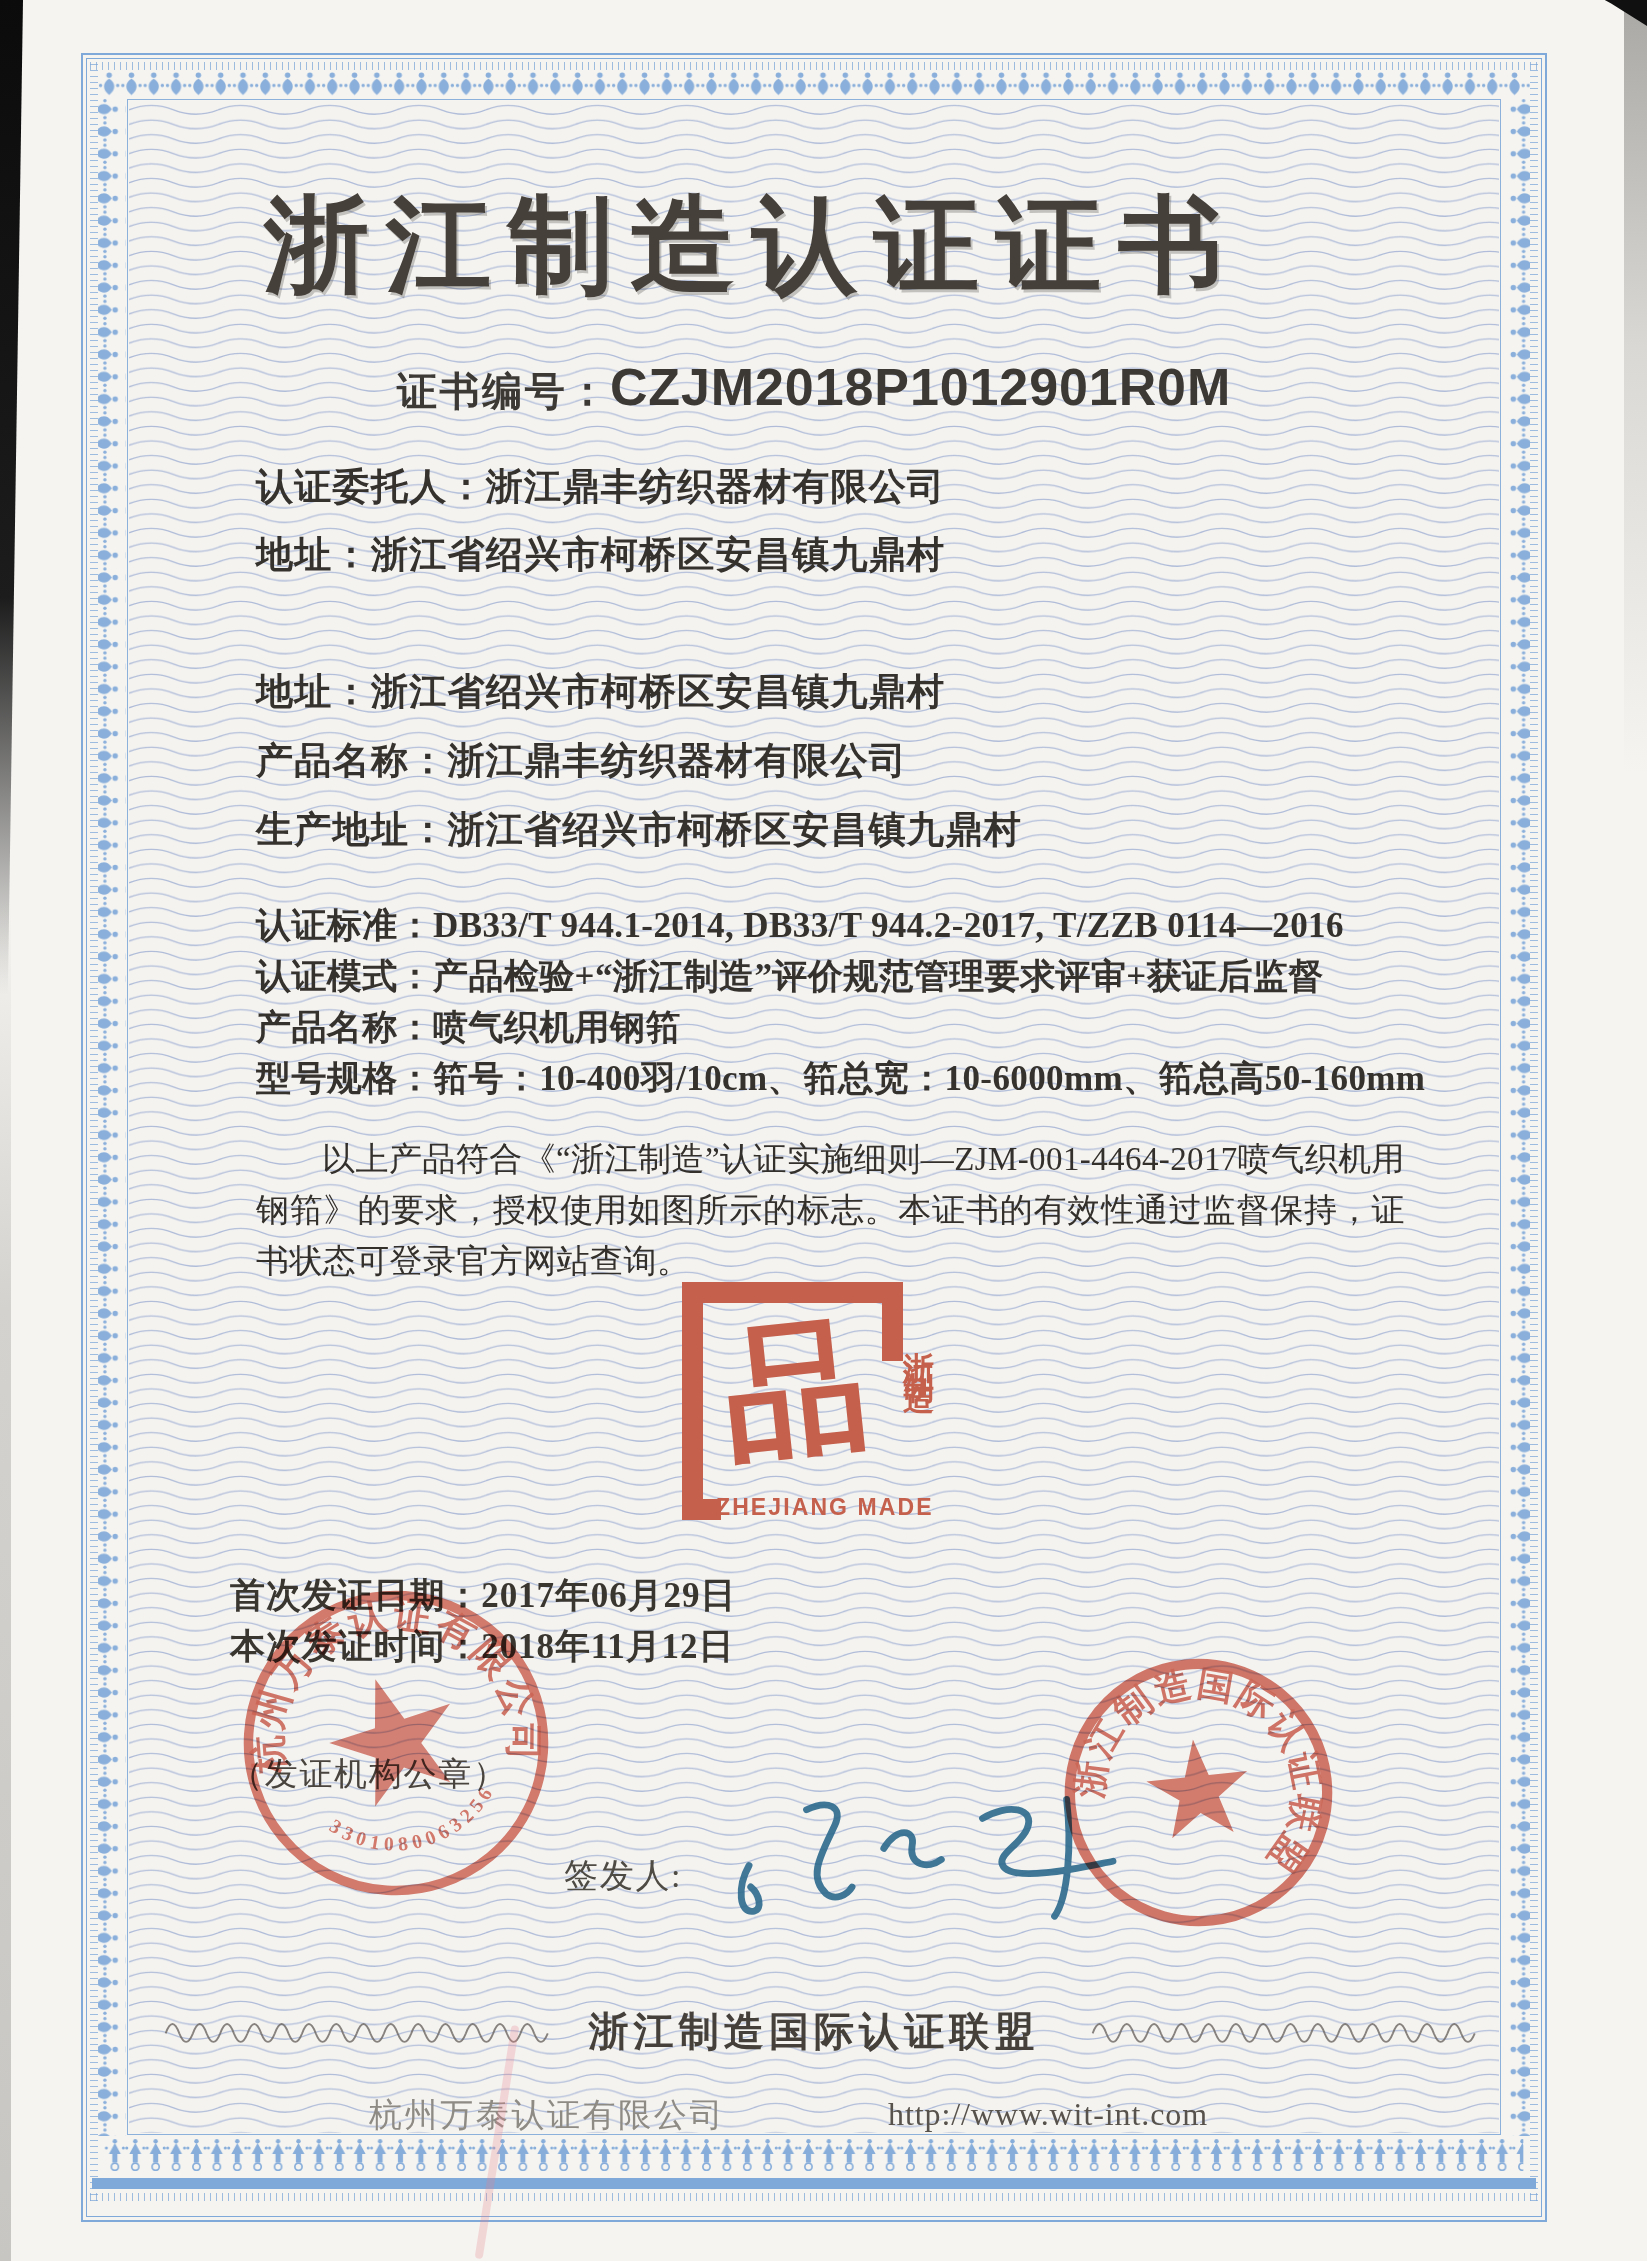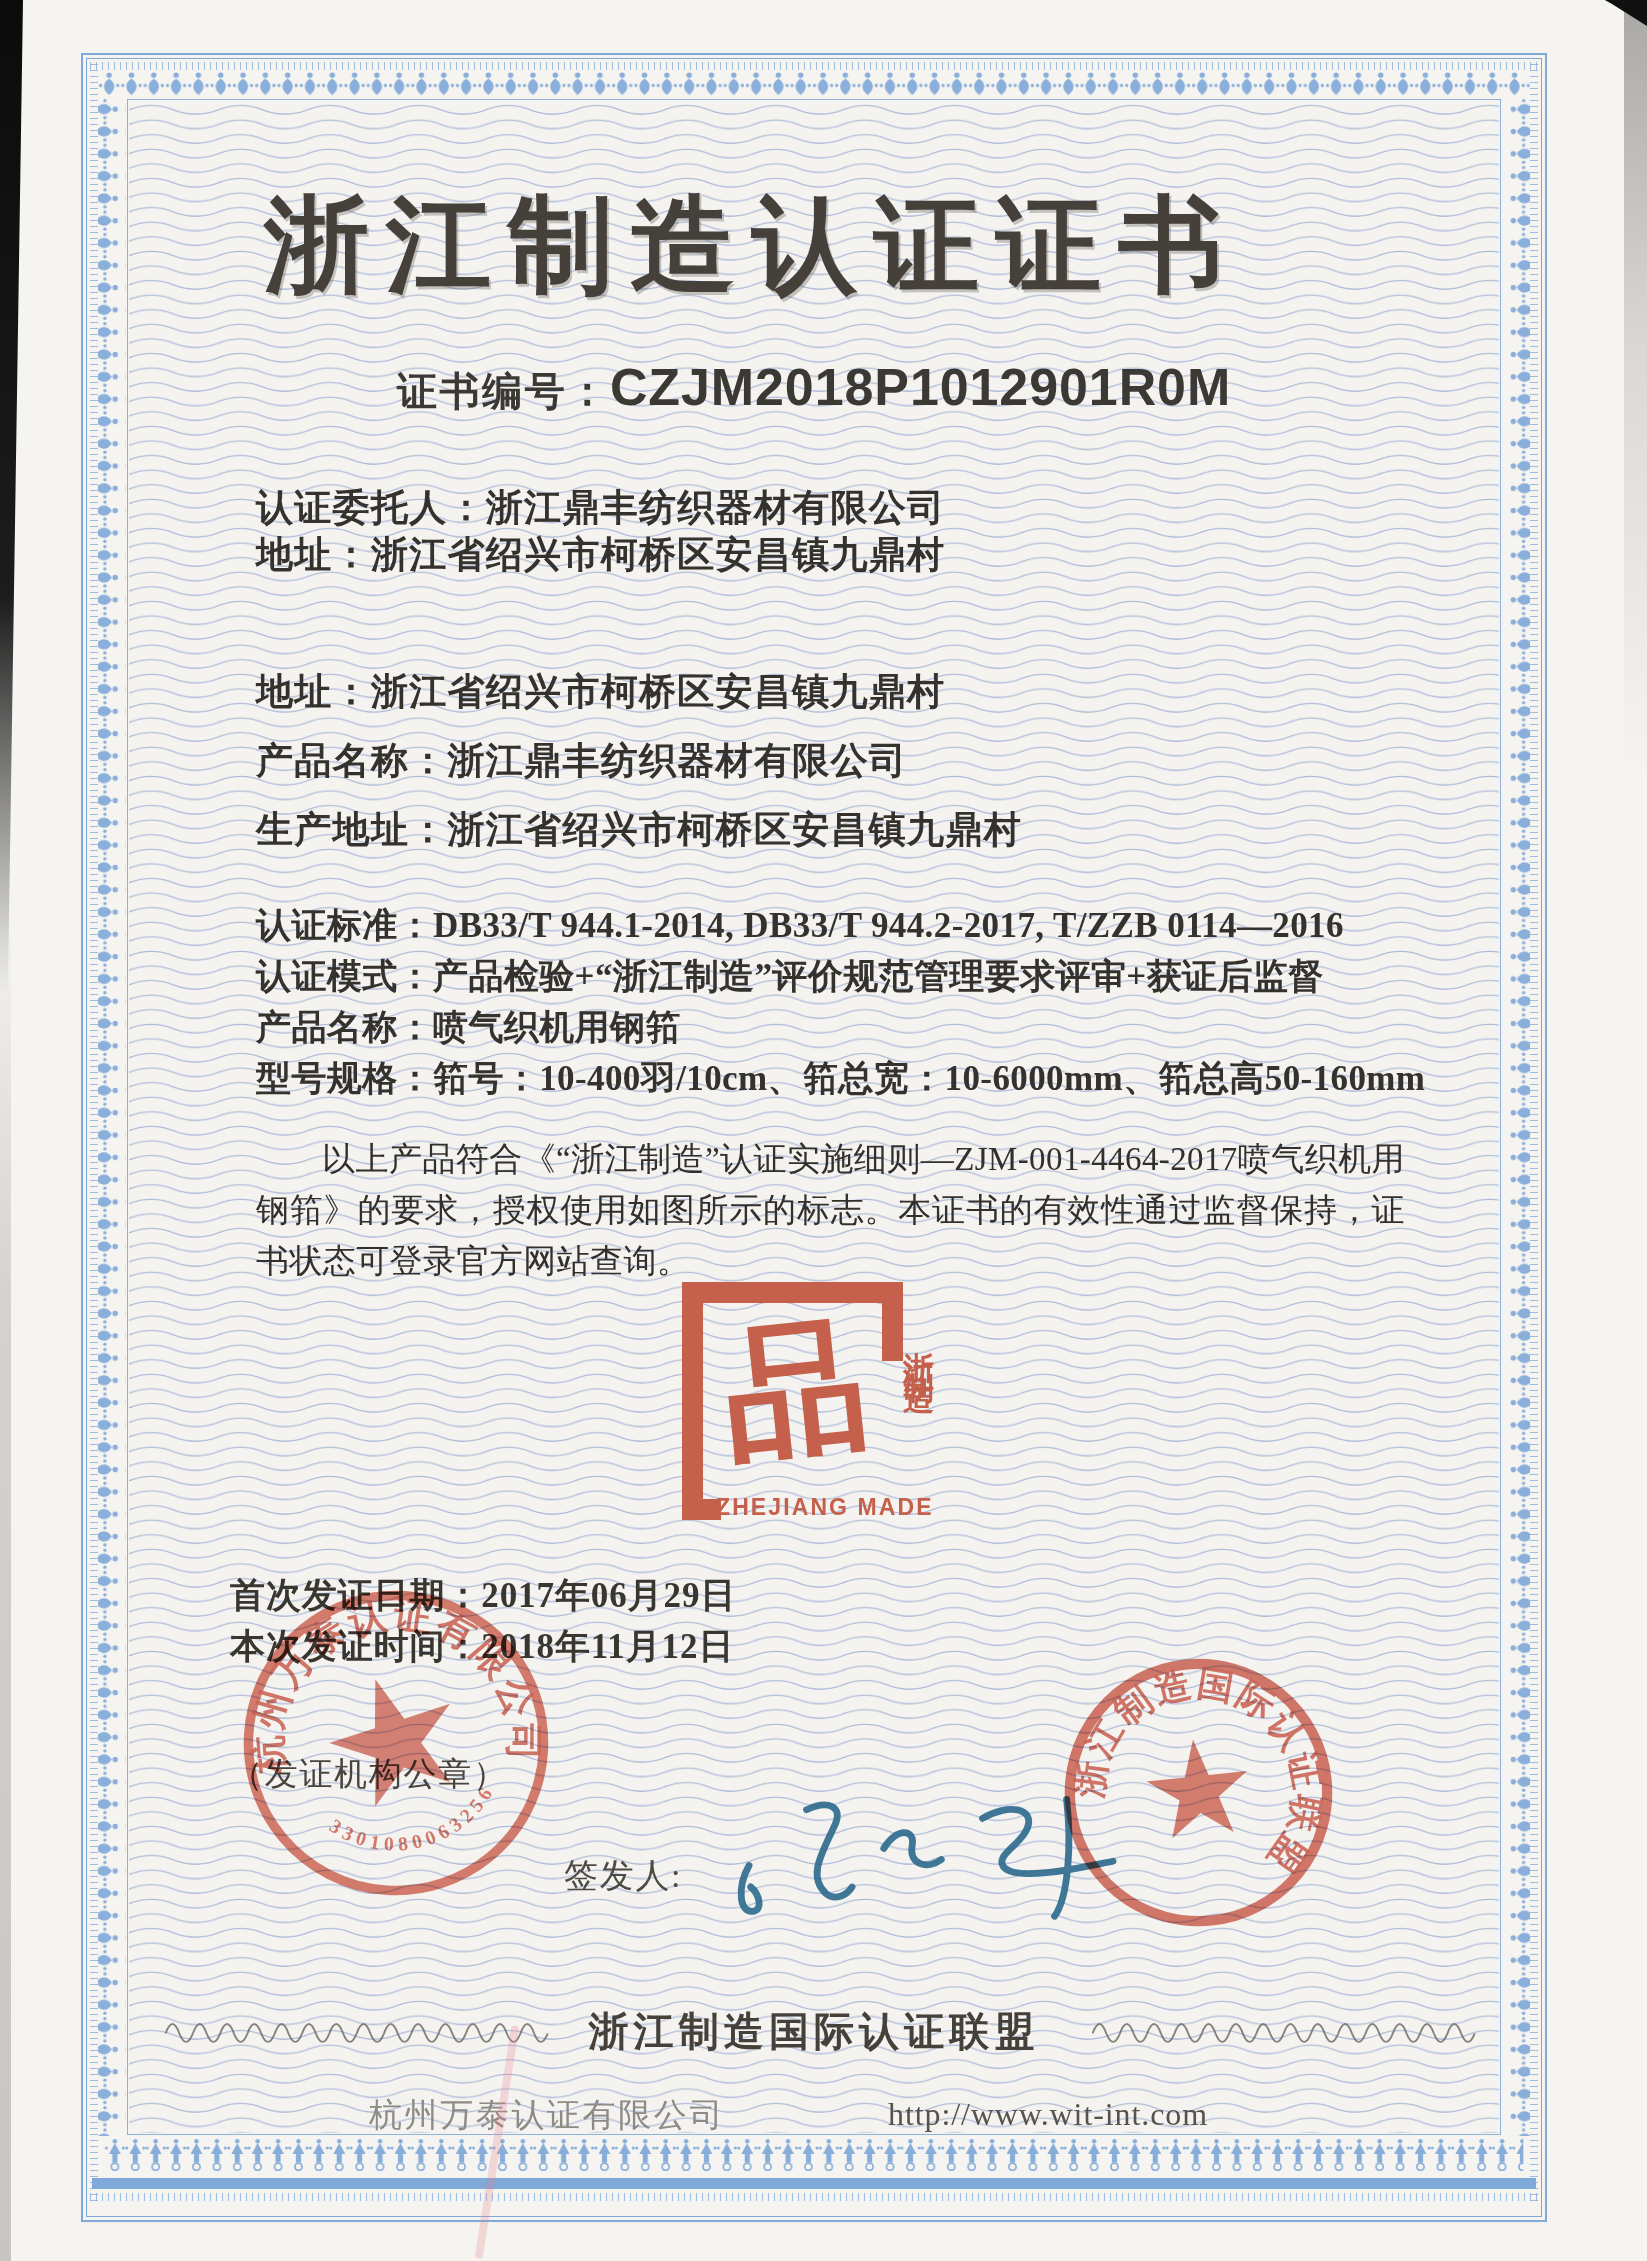--- a/index.html
+++ b/index.html
@@ -166,21 +166,21 @@
       <rect width="100%" height="100%" fill="url(#wv)"></rect>
         </svg>
     </div>
   </div>
 
   <div class="page-title">浙江制造认证证书</div>
   <div class="certno">
     <span class="lb">证书编号：</span><span class="vl">CZJM2018P1012901R0M</span>
   </div>
 
-  <div class="frow" style="top:483px">
+  <div class="frow" style="top:462px">
     <span>认证委托人：</span><span>浙江鼎丰纺织器材有限公司</span></div>
   <div class="frow" style="top:530px">
     <span>地址：</span><span>浙江省绍兴市柯桥区安昌镇九鼎村</span></div>
   <div class="frow" style="top:667px">
     <span>地址：</span><span>浙江省绍兴市柯桥区安昌镇九鼎村</span></div>
   <div class="frow" style="top:736px">
     <span>产品名称：</span><span>浙江鼎丰纺织器材有限公司</span></div>
   <div class="frow" style="top:805px">
     <span>生产地址：</span><span>浙江省绍兴市柯桥区安昌镇九鼎村</span></div>
 

